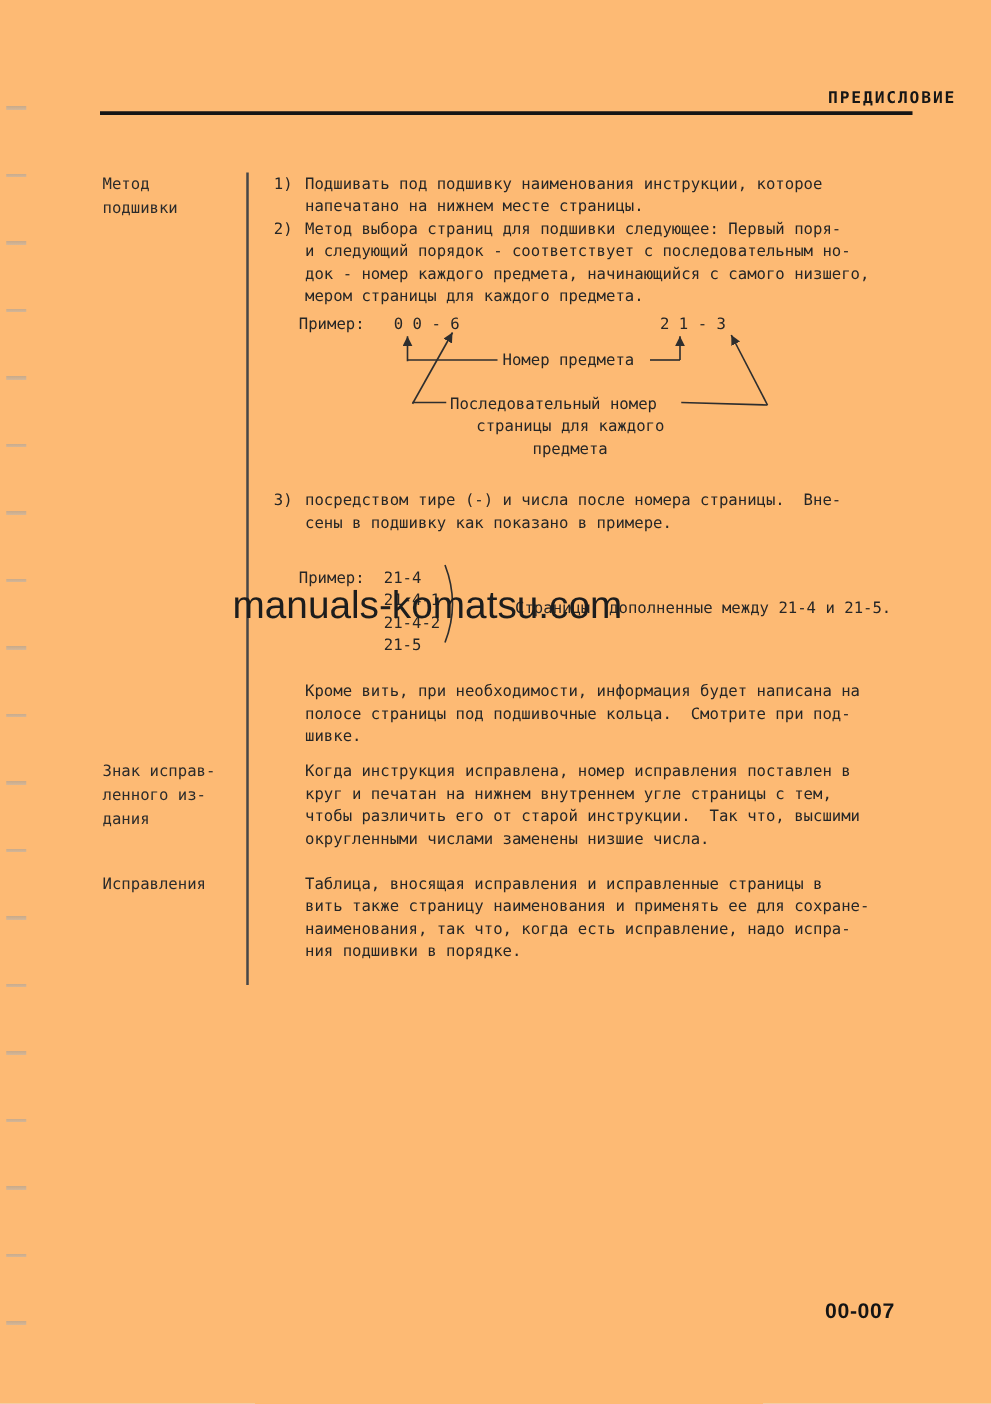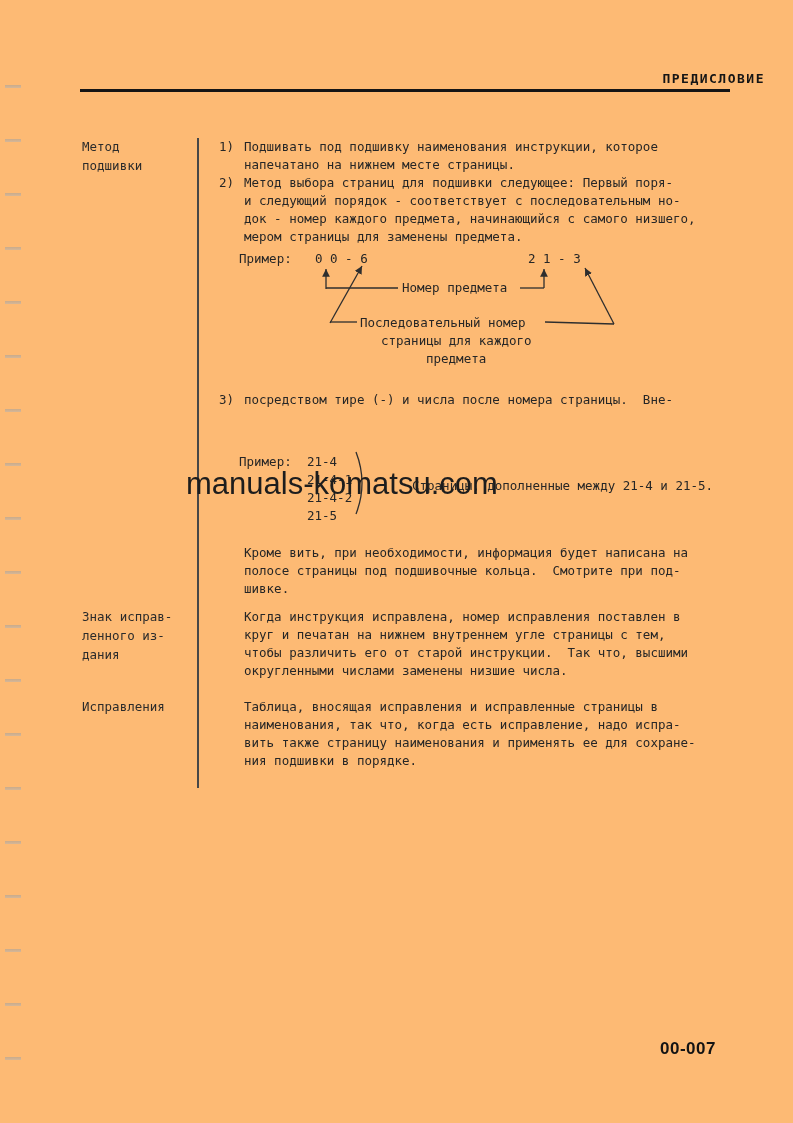--- a/index.html
+++ b/index.html
@@ -87,21 +87,21 @@
         <div>напечатано на нижнем месте страницы.</div>
       </div>
   </div>
 
   <div class="num-item" style="top:175px;">
     <span class="inum">2)</span>
     <div class="ilines">
         <div>Метод выбора страниц для подшивки следующее: Первый поря-</div>
         <div>и следующий порядок - соответствует с последовательным но-</div>
         <div>док - номер каждого предмета, начинающийся с самого низшего,</div>
-        <div>мером страницы для заменены предмета.</div>
+        <div>мером страницы для каждого предмета.</div>
       </div>
   </div>
 
   <div class="abs-text" style="left:239px; top:251px;">Пример:</div>
   <div class="abs-text" style="left:315px; top:251px;">0 0 - 6</div>
   <div class="abs-text" style="left:528px; top:251px;">2 1 - 3</div>
 
   <div class="abs-text" style="left:402px; top:280px;">Номер предмета</div>
   <div class="abs-text" style="left:360px; top:315px;">Последовательный номер</div>
   <div class="abs-text" style="left:381px; top:333px;">страницы для каждого</div>
@@ -127,20 +127,21 @@
     <line x1="545" y1="322" x2="614" y2="324"></line>
     <line x1="614" y1="324" x2="585" y2="268" marker-end="url(#arw)"></line>
 
     <path class="curve" d="M356,452 Q368,483 356,514" stroke-width="1.5"></path>
   </svg>
 
   <div class="num-item" style="top:392px;">
     <span class="inum">3)</span>
     <div class="ilines">
         <div>посредством тире (-) и числа после номера страницы.  Вне-</div>
+        <div>сены в подшивку как показано в примере.</div>
       </div>
   </div>
 
   <div class="abs-text" style="left:239px; top:454px;">Пример:</div>
   <div class="codes-col">
       <div>21-4</div>
       <div>21-4-1</div>
       <div>21-4-2</div>
       <div>21-5</div>
     </div>
@@ -156,20 +157,20 @@
 
   <div class="plines" style="top:609px;">
       <div>Когда инструкция исправлена, номер исправления поставлен в</div>
       <div>круг и печатан на нижнем внутреннем угле страницы с тем,</div>
       <div>чтобы различить его от старой инструкции.  Так что, высшими</div>
       <div>округленными числами заменены низшие числа.</div>
     </div>
 
   <div class="plines" style="top:699px;">
       <div>Таблица, вносящая исправления и исправленные страницы в</div>
+      <div>вить также страницу наименования и применять ее для сохране-</div>
       <div>наименования, так что, когда есть исправление, надо испра-</div>
-      <div>вить также страницу наименования и применять ее для сохране-</div>
       <div>ния подшивки в порядке.</div>
     </div>
 
   <div class="page-number">00-007</div>
 
 </div>
 
 </body></html>

